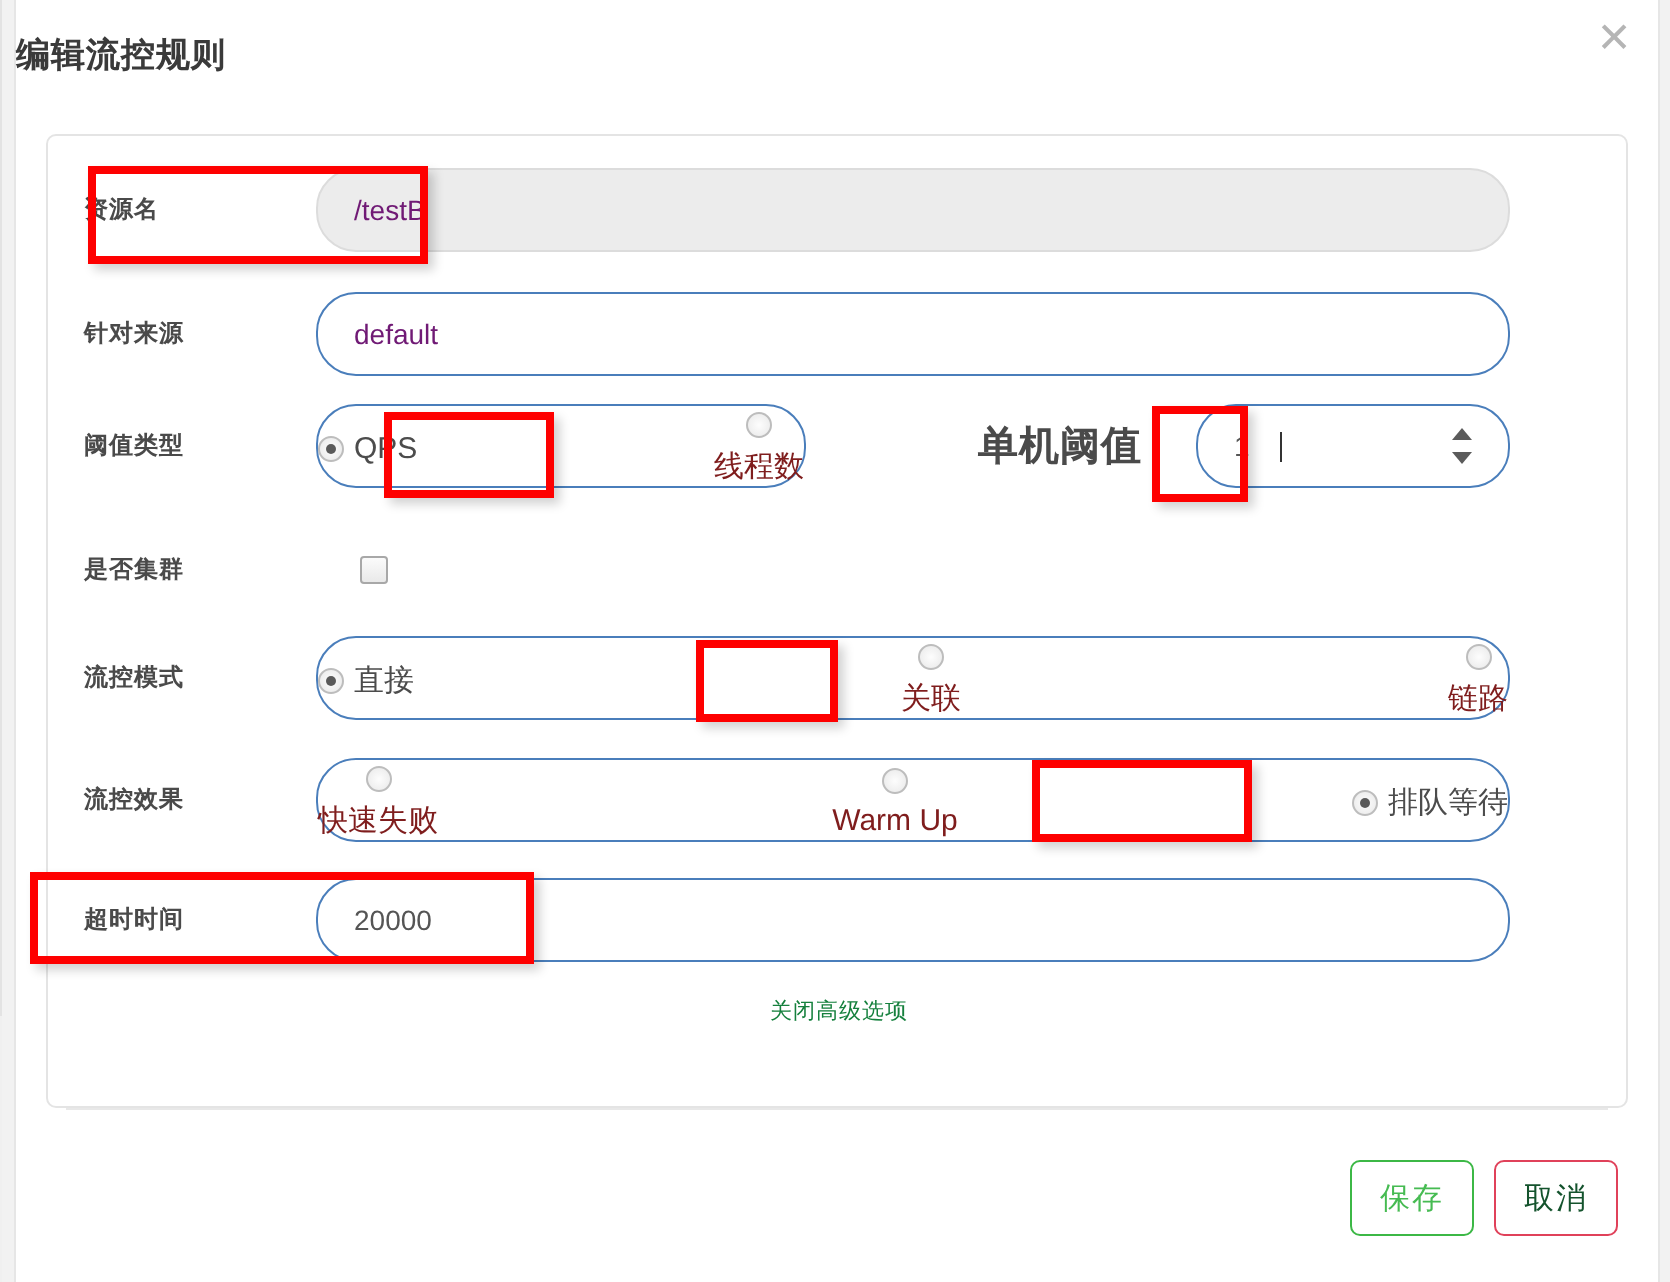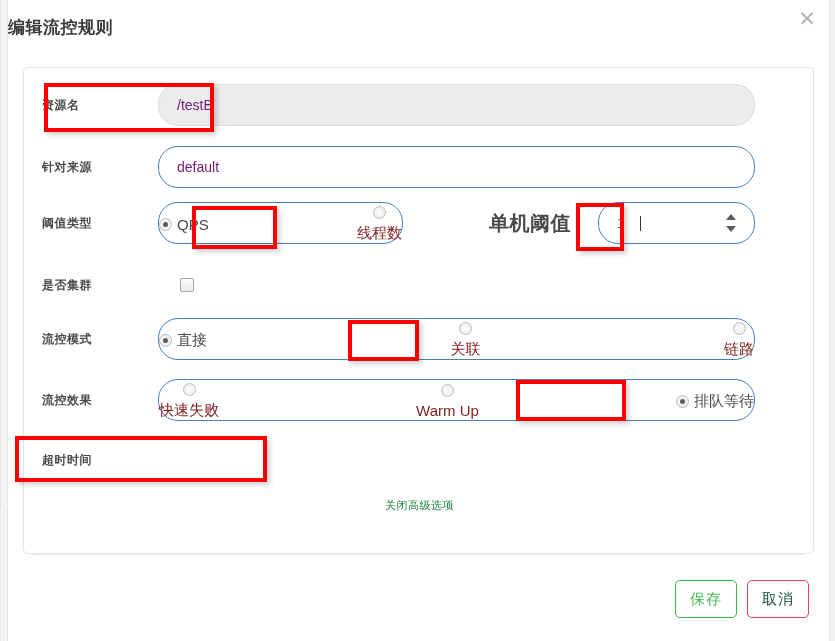--- a/index.html
+++ b/index.html
@@ -348,20 +348,23 @@
           <div class="radio-item sel">
             <span class="radio-dot checked"></span>
             <span>排队等待</span>
           </div>
         </div>
       </div>
     </div>
 
     <div class="row" style="top:371px;">
       <div class="label">超时时间</div>
+      <div class="field">
+        <span class="value dark">20000</span>
+      </div>
     </div>
 
     <div class="adv-link" style="top:430px;">关闭高级选项</div>
   </div>
 
   <div class="divider"></div>
 
   <div class="footer">
     <div class="btn btn-save">保存</div>
     <div class="btn btn-cancel">取消</div>

